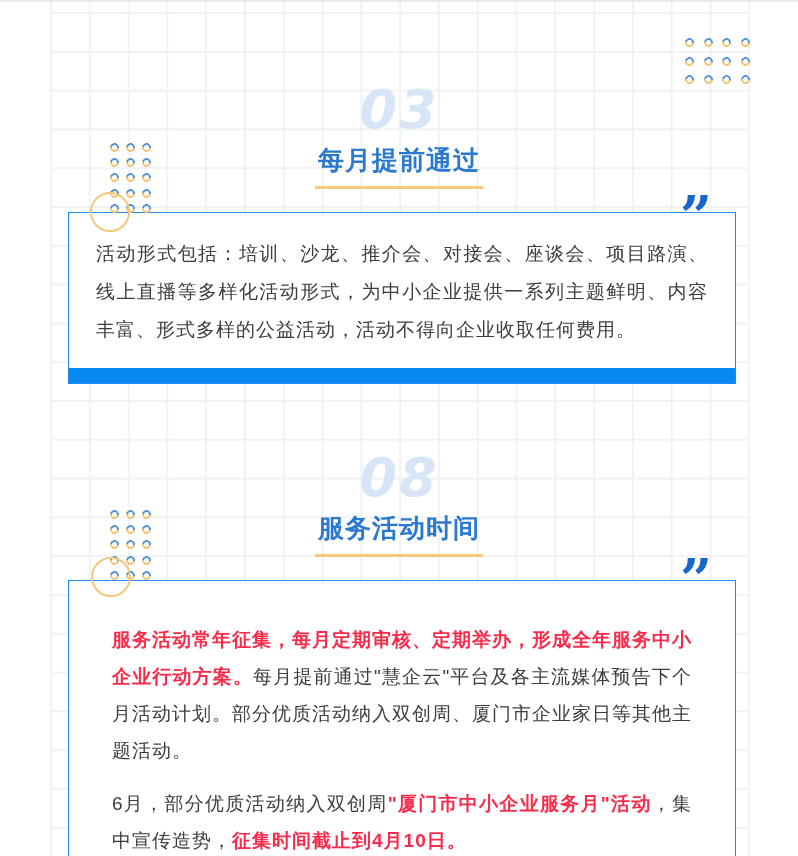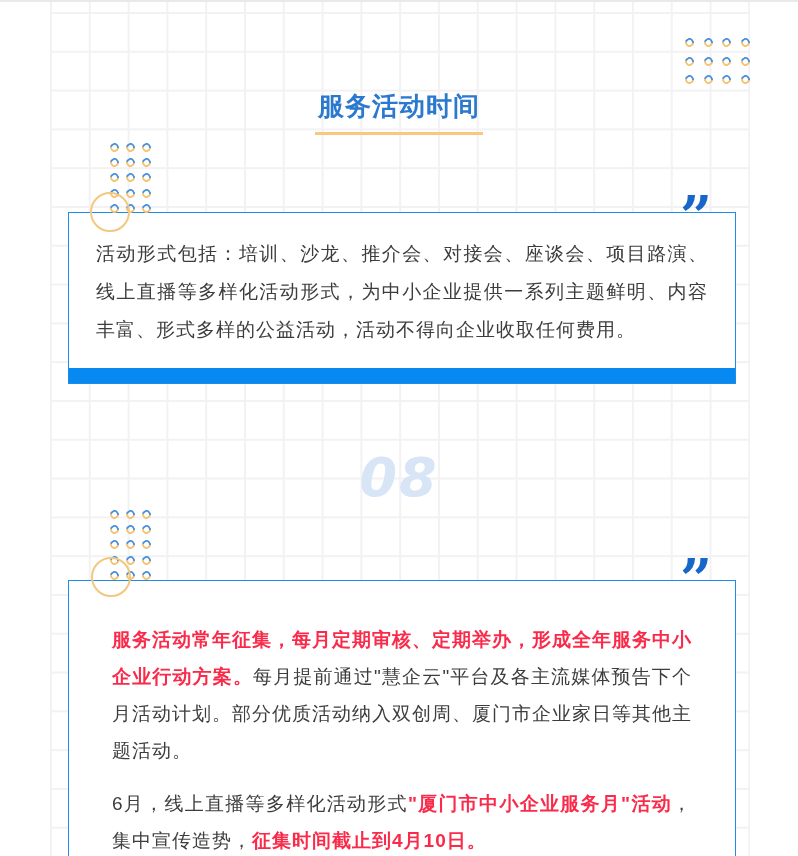--- a/index.html
+++ b/index.html
@@ -105,22 +105,22 @@
     <span class="ring"></span>
     <span class="ring"></span>
     <span class="ring"></span>
     <span class="ring"></span>
     <span class="ring"></span>
     <span class="ring"></span>
     <span class="ring"></span>
   </div>
 
 <div class="sec-header h03">
-  <br>
-  <h2 class="sec-title">服务活动时间</h2>
+  <div class="watermark">03</div><br>
+  <h2 class="sec-title">每月提前通过</h2>
 </div>
 
 <div class="rings rings-left1">
     <span class="ring"></span>
     <span class="ring"></span>
     <span class="ring"></span>
     <span class="ring"></span>
     <span class="ring"></span>
     <span class="ring"></span>
     <span class="ring"></span>
@@ -136,20 +136,21 @@
 <div class="deco-circle circle1"></div>
 
 <div class="quote-box box1">
   <p class="body-text">活动形式包括：培训、沙龙、推介会、对接会、座谈会、项目路演、线上直播等多样化活动形式，为中小企业提供一系列主题鲜明、内容丰富、形式多样的公益活动，活动不得向企业收取任何费用。</p>
   <div class="blue-bar"></div>
 </div>
 <div class="quote-mark q1">”</div>
 
 <div class="sec-header h04">
   <div class="watermark">08</div><br>
+  <h2 class="sec-title">服务活动时间</h2>
 </div>
 
 <div class="rings rings-left2">
     <span class="ring"></span>
     <span class="ring"></span>
     <span class="ring"></span>
     <span class="ring"></span>
     <span class="ring"></span>
     <span class="ring"></span>
     <span class="ring"></span>
@@ -159,16 +160,16 @@
     <span class="ring"></span>
     <span class="ring"></span>
     <span class="ring"></span>
     <span class="ring"></span>
     <span class="ring"></span>
   </div>
 <div class="deco-circle circle2"></div>
 
 <div class="quote-box box2">
   <p><span class="hl-red">服务活动常年征集，每月定期审核、定期举办，形成全年服务中小企业行动方案。</span><span>每月提前通过"慧企云"平台及各主流媒体预告下个月活动计划。部分优质活动纳入双创周、厦门市企业家日等其他主题活动。</span></p>
-  <p><span>6月，线上直播等多样化活动形式</span><span class="hl-red">"厦门市中小企业服务月"活动</span><span>，集中宣传造势，</span><span class="hl-red">征集时间截止到4月10日。</span></p>
+  <p><span>6月，部分优质活动纳入双创周</span><span class="hl-red">"厦门市中小企业服务月"活动</span><span>，集中宣传造势，</span><span class="hl-red">征集时间截止到4月10日。</span></p>
   <p class="note"><span class="excl-icon">!</span><span>注：厦门市中小企业服务月是由厦门市人民政府主办，厦门市工业和信息化局等单位承办，于每年6月份结合联合国"中小微企业日"主题宣传，</span></p>
 </div>
 <div class="quote-mark q2">”</div>
 
 </body></html>

